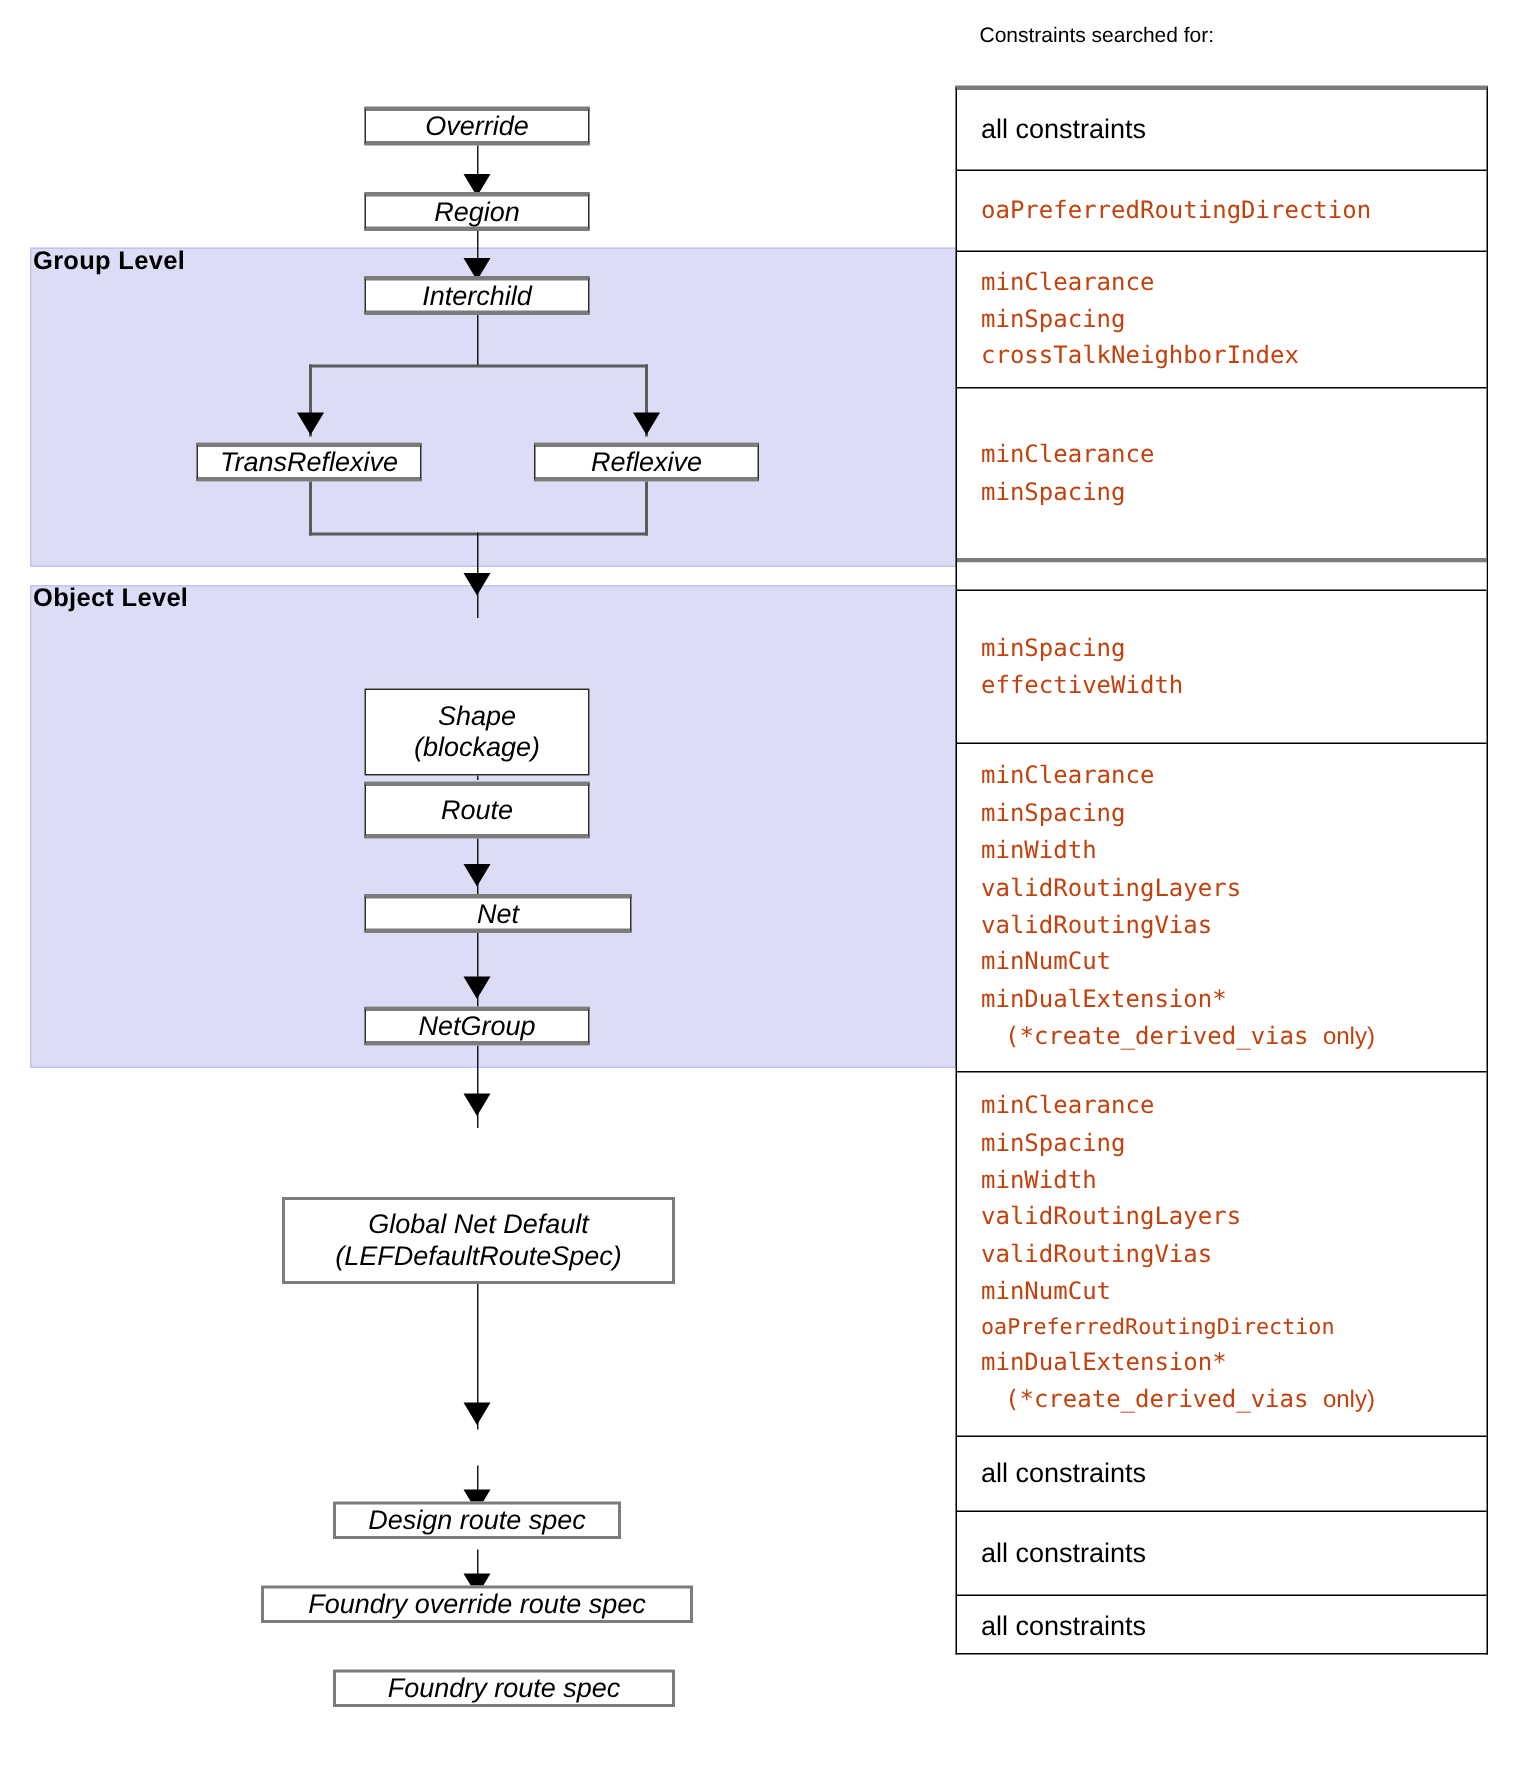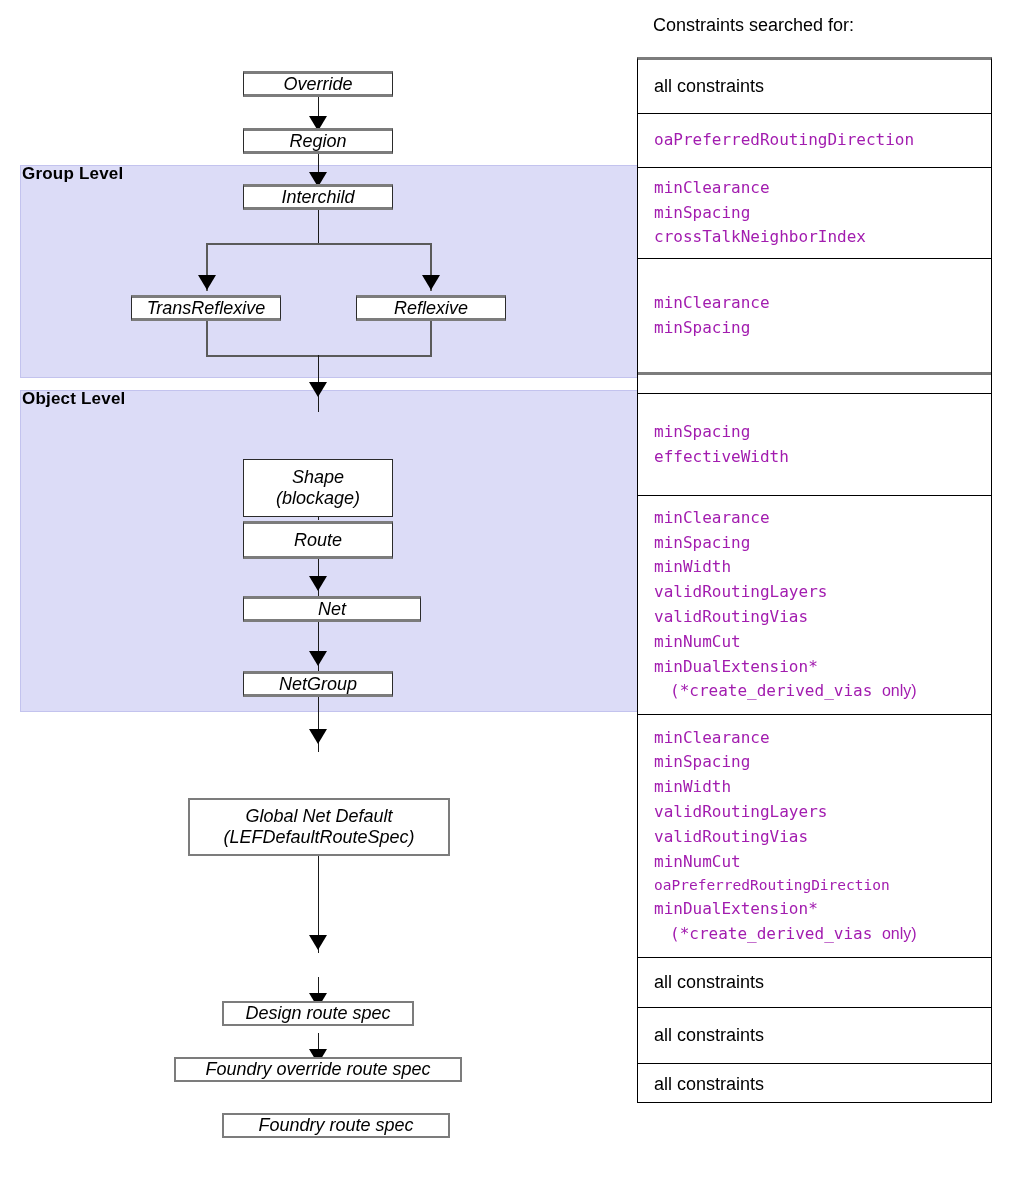--- a/index.html
+++ b/index.html
@@ -55,27 +55,27 @@
   }
   .crow{
     position:absolute;left:0;box-sizing:border-box;
     border-bottom:1px solid #000;
     padding:0 16px;
     display:flex;flex-direction:column;justify-content:center;
   }
   .crow.last{border-bottom:none;}
   .crow.sep{border-bottom:3px solid #7c7c7c;}
   .crow.thin{border-bottom:1px solid #000;}
-  .mono{font-family:"DejaVu Sans Mono","Liberation Mono",monospace;font-size:16px;color:#a21caf;line-height:1.55;white-space:pre;}
+  .mono{font-family:"DejaVu Sans Mono","Liberation Mono",monospace;font-size:16px;color:#c2410c;line-height:1.55;white-space:pre;}
   .mono.small{font-size:14.5px;}
   .sans{font-size:18px;color:#000;}
   .sub{padding-left:16px;}
   .sanslite{font-family:"Liberation Sans",sans-serif;font-size:16px;}
 
-  .header-text{position:absolute;font-size:18px;color:#000;white-space:nowrap;}
+  .header-text{position:absolute;font-size:14px;color:#000;white-space:nowrap;}
 </style>
 </head>
 <body>
 
 <div id="stage">
 
   <div class="band" style="left:20px;top:165px;width:618px;height:213px;"></div>
   <div class="band-label" style="left:22px;top:164px;">Group Level</div>
 
   <div class="band" style="left:20px;top:390px;width:618px;height:322px;"></div>

